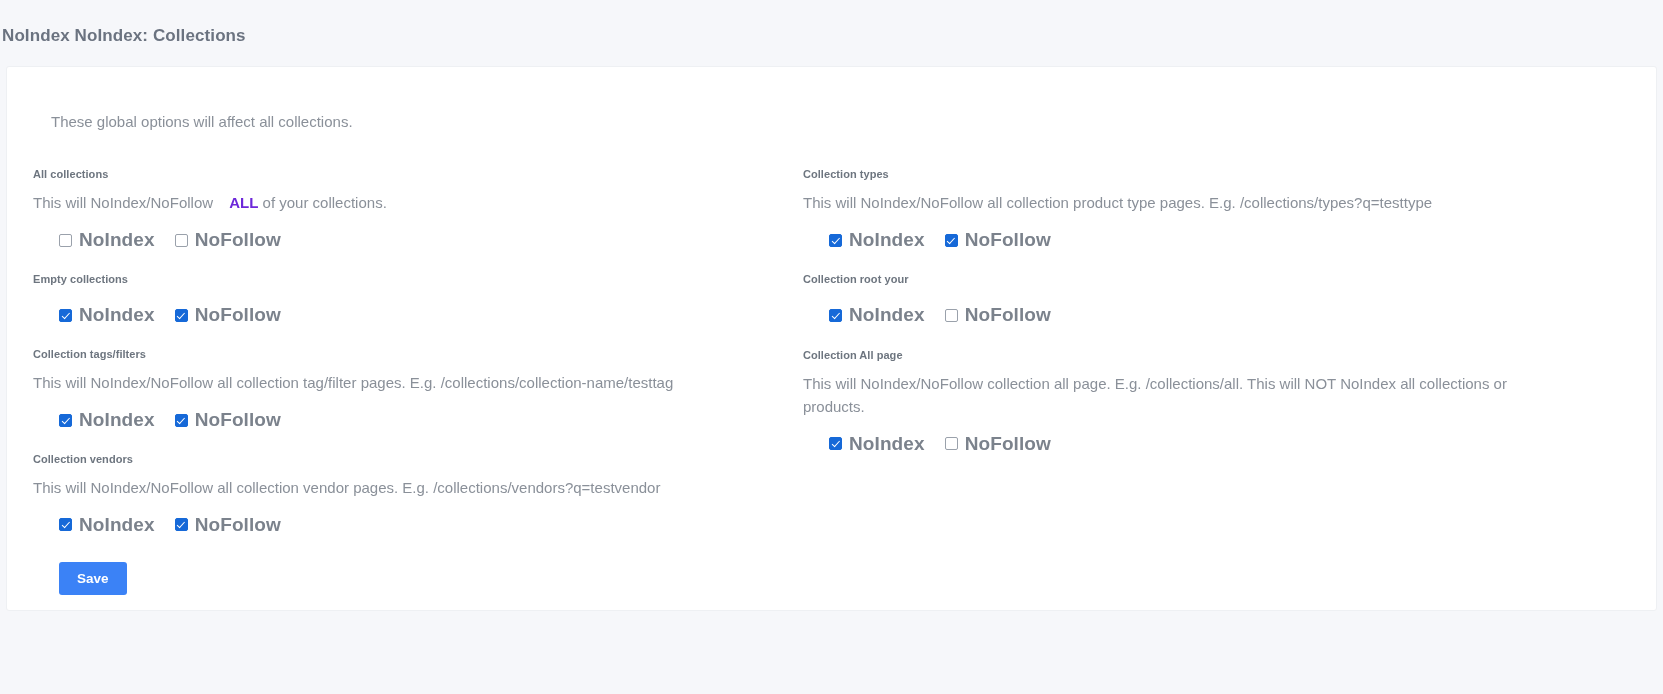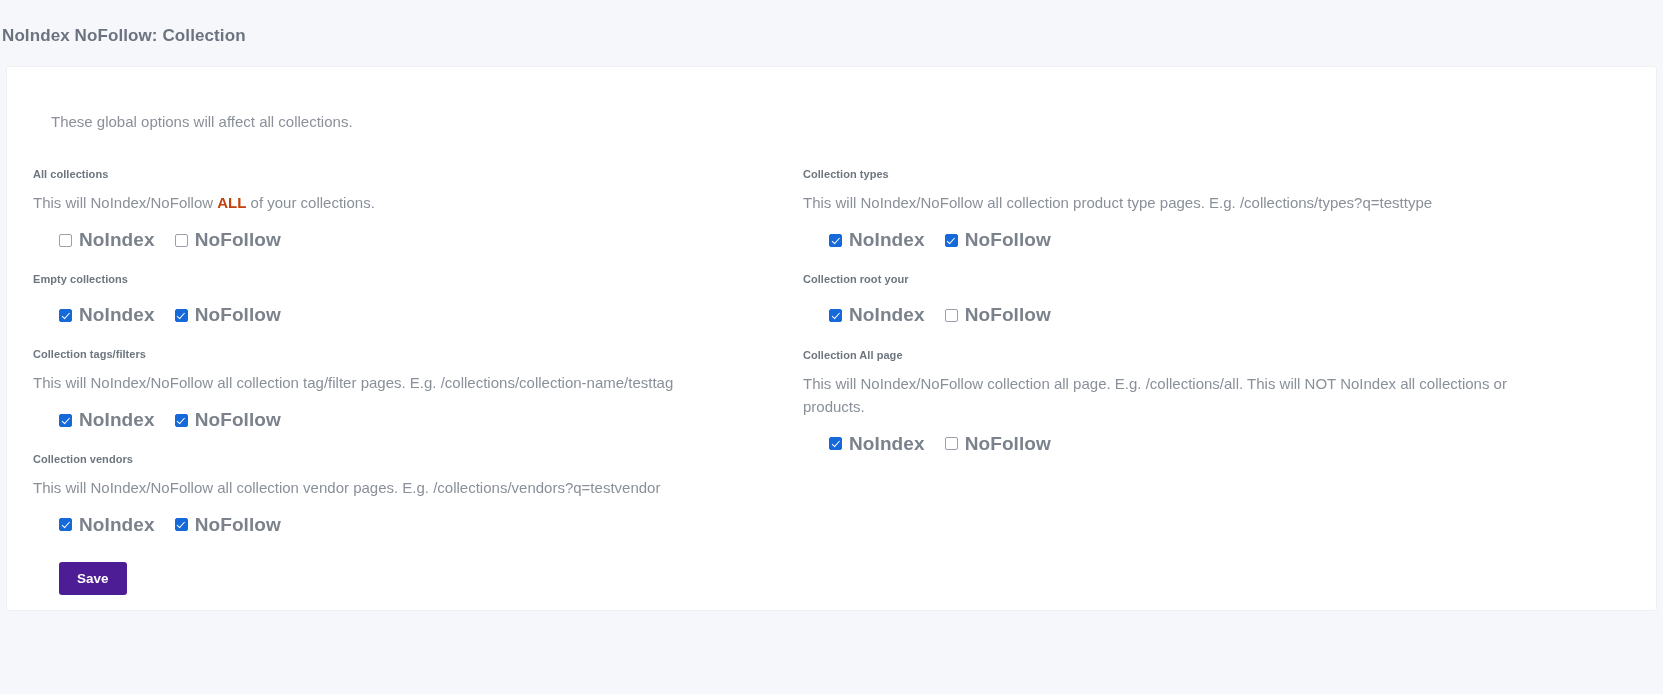--- a/index.html
+++ b/index.html
@@ -80,22 +80,23 @@
     color: #8a9099;
     margin: 0;
     padding: 7px 0 0 0;
     line-height: 1.52;
     max-width: 720px;
   }
   .col-right .section-desc {
     max-width: 712px;
   }
   .section-desc b {
-    color: #c2410c;
-    font-weight: bold;
+    color: #6d28d9;
+    font-weight: bold;
+    margin-left: 12px;
   }
 
   .checkbox-row {
     display: flex;
     align-items: center;
     padding: 14px 0 0 26px;
     gap: 20px;
   }
 
   .cb-group {
@@ -137,42 +138,42 @@
     font-weight: bold;
     color: #7b828c;
     letter-spacing: 0.1px;
     white-space: nowrap;
   }
 
   .save-wrap {
     padding: 26px 0 0 26px;
   }
   .save-button {
-    background: #4c1d95;
+    background: #3b82f6;
     color: #ffffff;
     border: none;
     border-radius: 3px;
     font-family: "Liberation Sans", sans-serif;
     font-size: 13.5px;
     font-weight: bold;
     padding: 10px 18px;
     cursor: pointer;
     line-height: 1;
   }
 
   .sp-1 { height: 20px; }
   .sp-2 { height: 20px; }
   .sp-3 { height: 20px; }
   .sp-r1 { height: 20px; }
   .sp-r2 { height: 21px; }
 </style>
 </head>
 <body>
 
-<h1 class="page-title">NoIndex NoFollow: Collection</h1>
+<h1 class="page-title">NoIndex NoIndex: Collections</h1>
 
 <div class="card">
 
   <p class="intro">These global options will affect all collections.</p>
 
   <div class="columns">
 
     <div class="col col-left">
 
       <div class="section">

